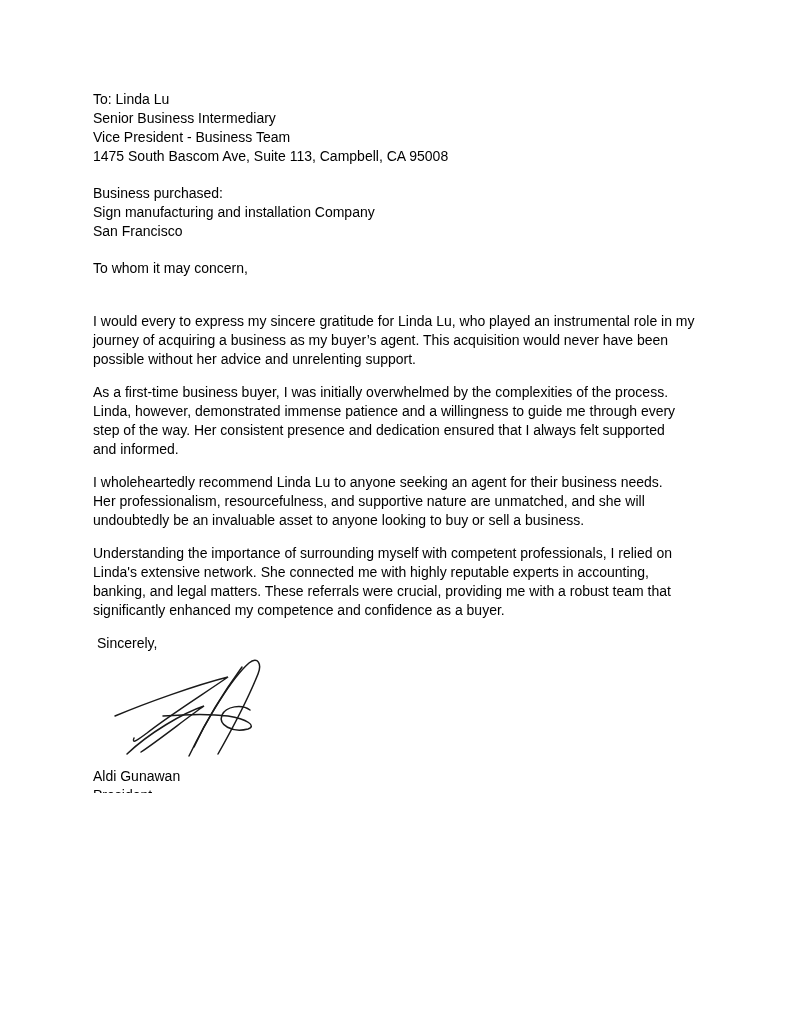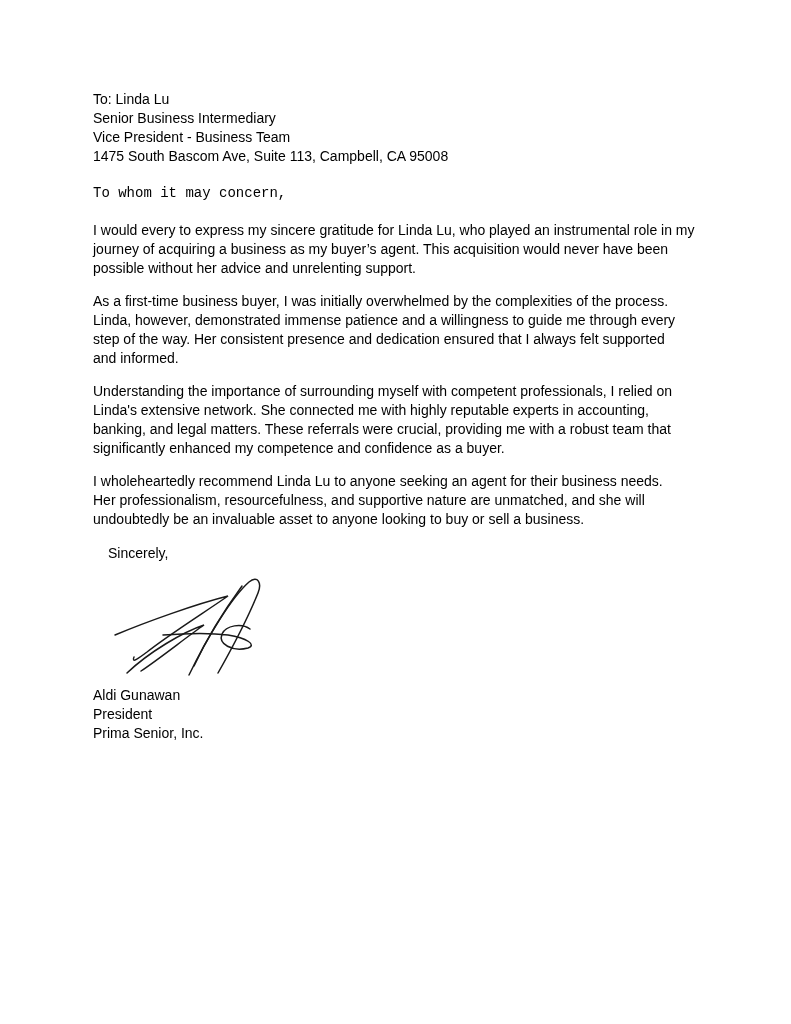--- a/index.html
+++ b/index.html
@@ -26,30 +26,29 @@
   .block {
     margin: 0 0 18px 0;
     white-space: pre-line;
     max-width: 660px;
   }
   .title {
     font-weight: 700;
     margin: 0 0 18px 0;
   }
   .salutation {
-    margin: 0 0 18px 0;
-    font-family: Liberation Mono, monospace;
+    margin: 0 0 34px 0;
   }
   .para {
     margin: 0 0 14px 0;
     white-space: pre-line;
     max-width: 660px;
   }
   .closing {
-    margin: 15px;
+    margin: 4px;
   }
   .signature {
     display: block;
     margin: 6px 0 8px 8px;
   }
   .signer {
     margin: 0;
     white-space: pre-line;
   }
 </style>
@@ -58,38 +57,41 @@
 
 <div class="page">
   <div class="letter">
 
     <div class="block">To: Linda Lu
 Senior Business Intermediary
 Vice President - Business Team
 1475 South Bascom Ave, Suite 113, Campbell, CA 95008</div>
 
 
+    <div class="block">Business purchased:
+Sign manufacturing and installation Company
+San Francisco</div>
 
 
     <div class="salutation">To whom it may concern,</div>
 
     <div class="para">I would every to express my sincere gratitude for Linda Lu, who played an instrumental role in my
 journey of acquiring a business as my buyer’s agent. This acquisition would never have been
 possible without her advice and unrelenting support.</div>
     <div class="para">As a first-time business buyer, I was initially overwhelmed by the complexities of the process.
 Linda, however, demonstrated immense patience and a willingness to guide me through every
 step of the way. Her consistent presence and dedication ensured that I always felt supported
 and informed.</div>
+    <div class="para">I wholeheartedly recommend Linda Lu to anyone seeking an agent for their business needs.
+Her professionalism, resourcefulness, and supportive nature are unmatched, and she will
+undoubtedly be an invaluable asset to anyone looking to buy or sell a business.</div>
     <div class="para">Understanding the importance of surrounding myself with competent professionals, I relied on
 Linda's extensive network. She connected me with highly reputable experts in accounting,
 banking, and legal matters. These referrals were crucial, providing me with a robust team that
 significantly enhanced my competence and confidence as a buyer.</div>
-    <div class="para">I wholeheartedly recommend Linda Lu to anyone seeking an agent for their business needs.
-Her professionalism, resourcefulness, and supportive nature are unmatched, and she will
-undoubtedly be an invaluable asset to anyone looking to buy or sell a business.</div>
 
     <div class="closing">Sincerely,</div>
 
     <svg class="signature" width="160" height="100" viewBox="0 0 160 100" fill="none" xmlns="http://www.w3.org/2000/svg" aria-hidden="true">
       <g stroke="#1a1a1a" stroke-width="1.5" stroke-linecap="round" fill="none">
         <path d="M14,57 C45,44 95,26 127,18 C104,34 66,58 46,74 C38,80 30,86 33,79"></path>
         <path d="M26,95 C48,74 82,54 103,47 C87,58 58,81 40,93"></path>
         <path d="M62,57 C88,55 112,55 127,57 C146,60 156,67 147,70 C131,74 117,66 121,56 C125,47 141,45 149,51"></path>
         <path d="M88,97 C106,60 130,20 148,4 C157,-3 161,5 157,15 C146,42 130,72 117,95"></path>
         <path d="M141,8 C125,30 105,62 93,88"></path>

